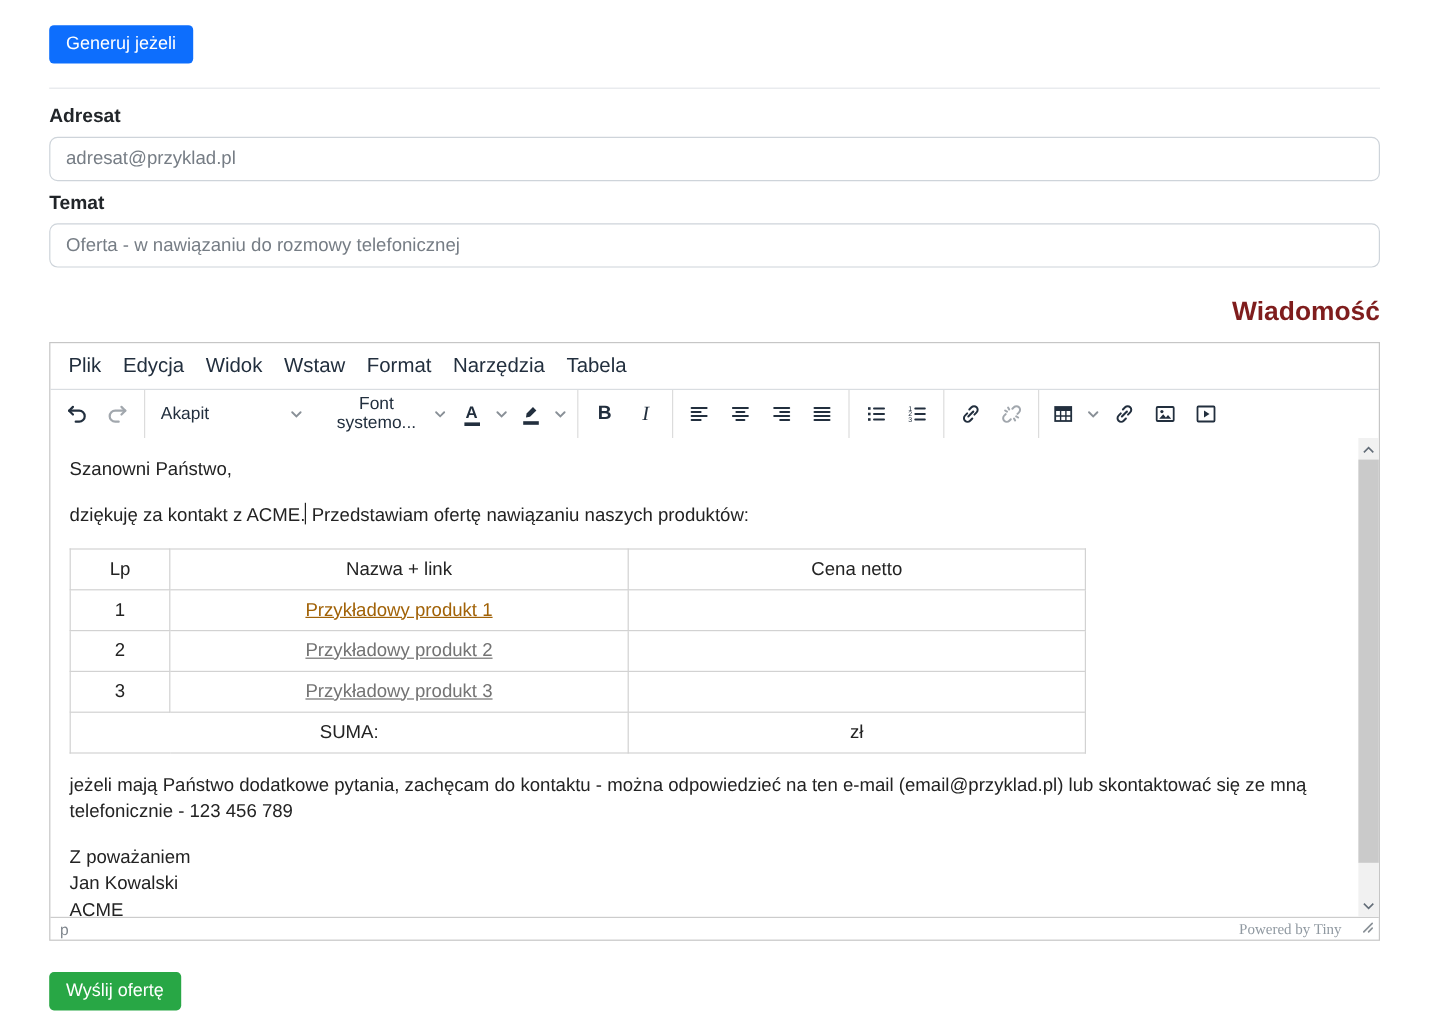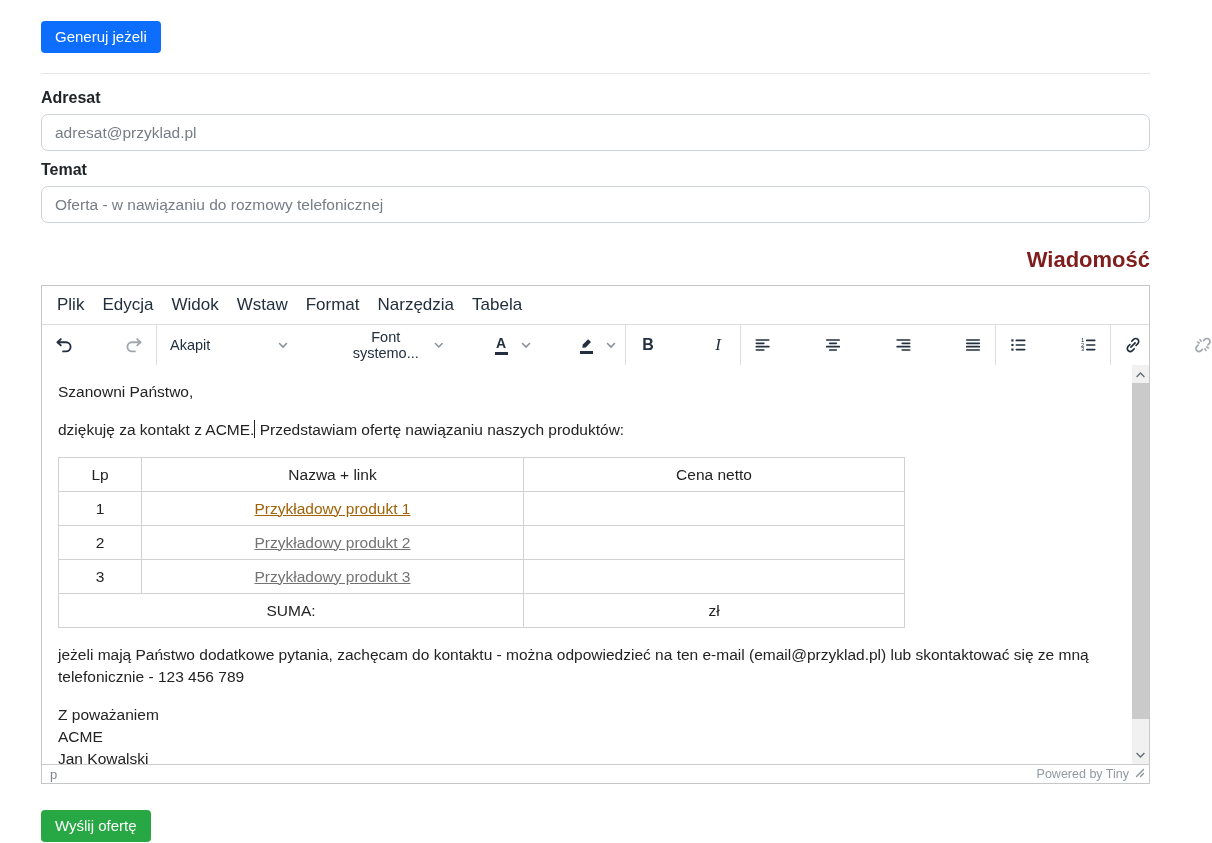--- a/index.html
+++ b/index.html
@@ -29,21 +29,21 @@
   .msg-heading { font-size:22px; font-weight:600; color:#7f1d1d; margin:24px 0 12px;text-align:right; }
 
   
   .editor { border:1px solid #c6c6c6; width:100%; background:#fff; }
   .menubar { display:flex; align-items:center; height:38px; padding:0 6px; }
   .menu-item {
     font-size:17px; color:#222f3e; padding:5px 9px; background:none; border:none;
     font-family:inherit; cursor:pointer; border-radius:3px;
   }
   .tbar { display:flex; align-items:stretch; height:41px; border-top:1px solid #d9dde1; }
-  .tgroup { display:flex; align-items:center; padding:0 5px; border-right:1px solid #dcdcdc;gap:36px; }
+  .tgroup { display:flex; align-items:center; padding:0 5px; border-right:1px solid #dcdcdc; }
   .tgroup:last-child { border-right:none; }
   .tbtn {
     width:34px; height:34px; display:flex; align-items:center; justify-content:center;
     background:none; border:none; cursor:pointer; border-radius:3px; padding:0;
   }
   .tbtn.disabled svg, .tbtn.disabled span { opacity:.42; }
   .tselect {
     display:flex; align-items:center; justify-content:space-between; height:34px;
     padding:0 5px 0 8px; background:none; border:none; font-family:inherit;
     font-size:14.5px; color:#222f3e; cursor:pointer;
@@ -83,21 +83,21 @@
   
   .scrollbar { position:absolute; top:0; right:0; width:17px; height:100%; background:#f1f1f1; }
   .scroll-arrow { position:absolute; left:0; width:17px; height:17px; display:flex;
     align-items:center; justify-content:center; cursor:pointer; }
   .scroll-arrow.up { top:1px; } .scroll-arrow.down { bottom:1px; }
   .scroll-thumb { position:absolute; top:18px; left:0; width:17px; height:336px; background:#cacaca; cursor:pointer; }
 
   .statusbar { display:flex; align-items:center; justify-content:space-between; height:19px;
     border-top:1px solid #ccc; padding:0 4px 0 8px; }
   .elempath { font-size:13px; color:#7f868d; }
-  .brandwrap { display:flex; gap:5px; }
+  .brandwrap { display:flex; gap:16px;font-family:Liberation Serif, serif; }
   .branding { font-size:12.5px; color:#9099a1; }
 
   .send-row { margin-top:26px; }
 </style>
 </head>
 <body>
 
 <div class="wrap">
 
   <button class="btn btn-primary">Generuj jeżeli</button>
@@ -345,22 +345,22 @@
             <tr>
               <td colspan="2">SUMA:</td>
               <td>zł</td>
             </tr>
           </tbody>
         </table>
 
         <p>jeżeli mają Państwo dodatkowe pytania, zachęcam do kontaktu - można odpowiedzieć na ten e-mail (email@przyklad.pl) lub skontaktować się ze mną telefonicznie - 123 456 789</p>
         <p>
           <span class="sig-line">Z poważaniem</span>
+          <span class="sig-line">Jan Kowalski</span>
           <span class="sig-line">ACME</span>
-          <span class="sig-line">Jan Kowalski</span>
         </p>
       </div>
 
       <div class="scrollbar">
         <span class="scroll-arrow up">
           <svg width="11" height="8" viewBox="0 0 14 9" fill="none" stroke="#636d78" stroke-width="1.7">
               <path d="M2 7 L7 2 L12 7"></path>
             </svg>
         </span>
         <span class="scroll-thumb"></span>

